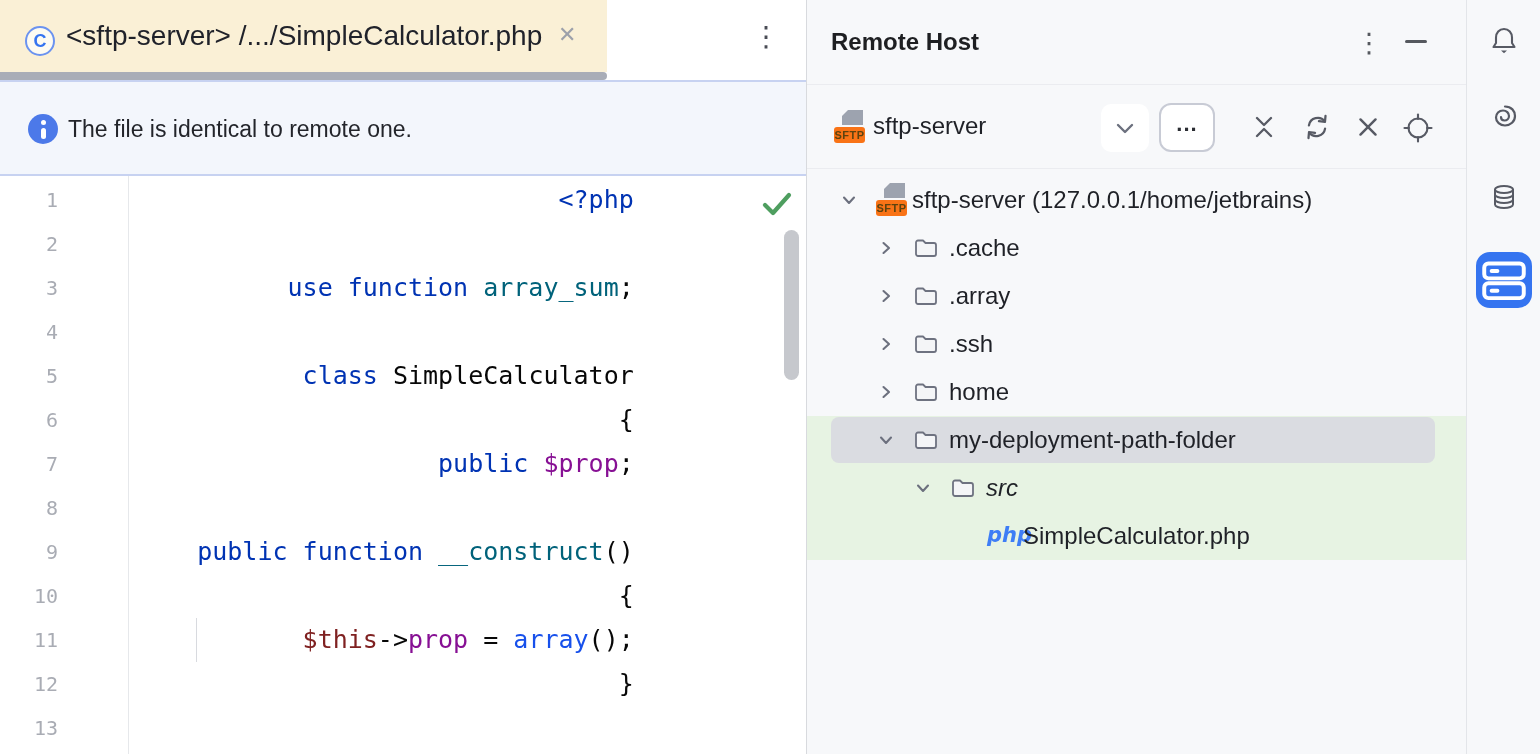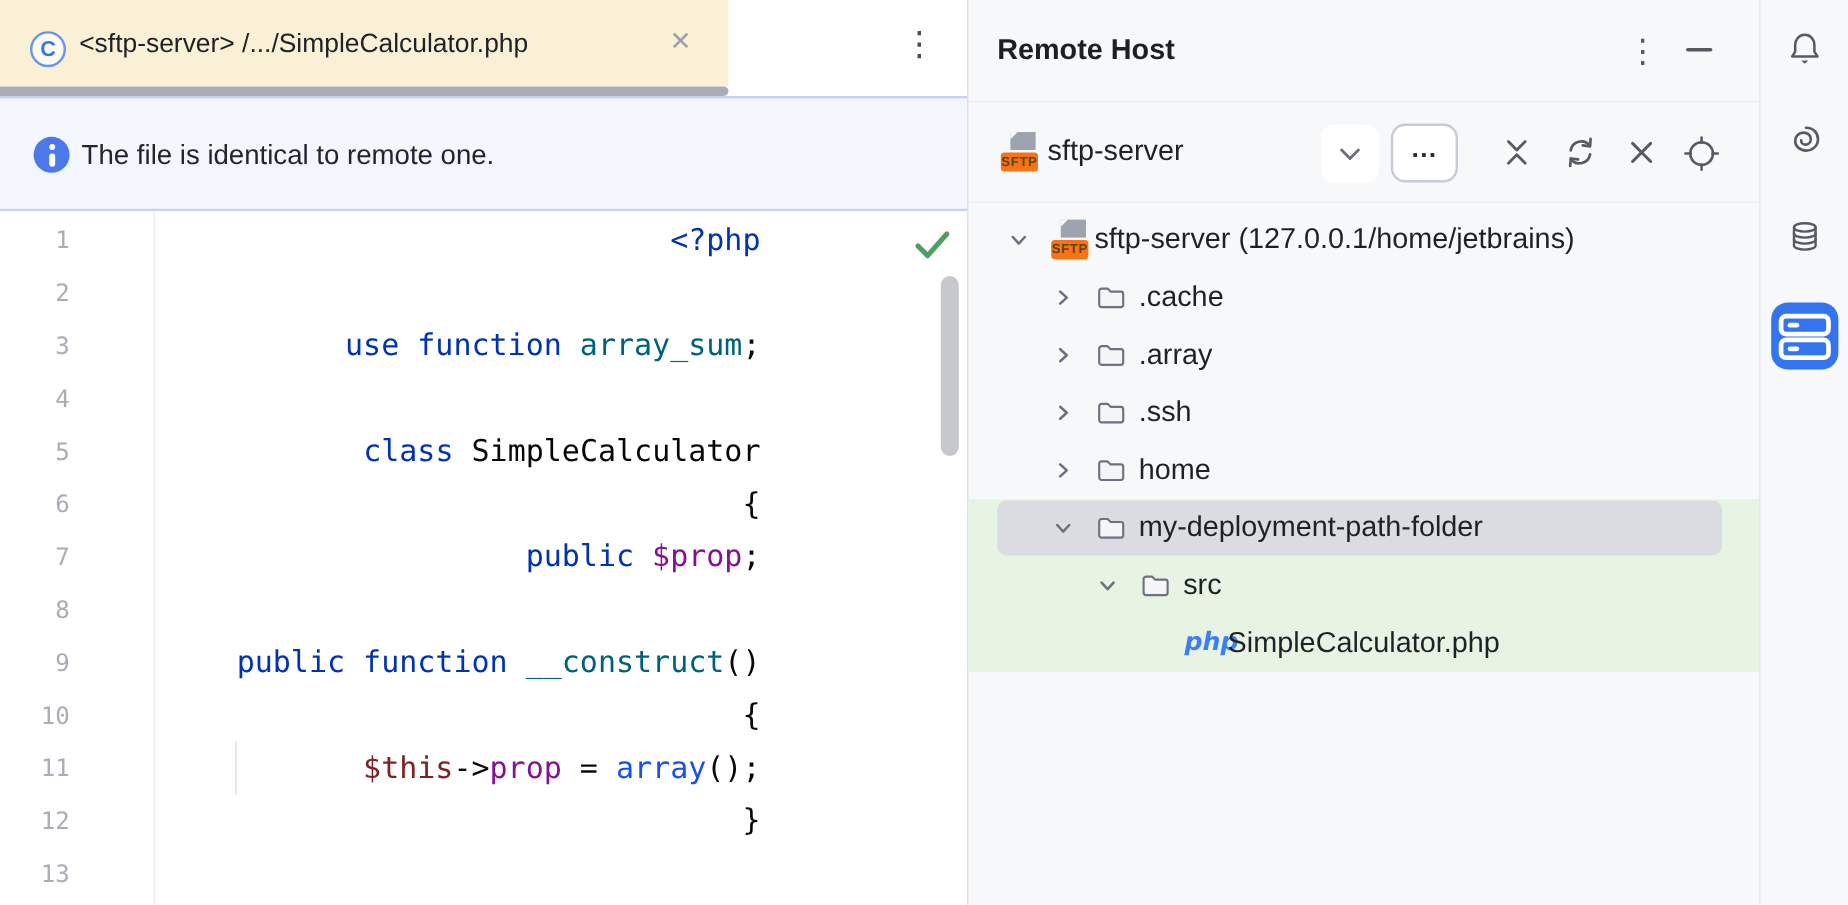--- a/index.html
+++ b/index.html
@@ -9,21 +9,21 @@
 
   
   .tab-strip { position:absolute; left:0; top:0; width:806px; height:80px; background:#fff; }
   .tab { position:absolute; left:0; top:0; width:607px; height:72px; background:#FAF0D6; }
   .tab-underline { position:absolute; left:0; top:72px; width:607px; height:8px;
                    background:#A9ADB7; border-radius:0 4px 4px 0; }
   .class-icon { position:absolute; left:25px; top:26px; width:30px; height:30px;
                 border:2px solid #6B93F0; border-radius:50%; color:#3574F0;
                 font-size:18px; font-weight:bold; text-align:center; line-height:26px; background:#FDFBF2;}
   .tab-label { position:absolute; left:66px; top:0; height:91px; line-height:72px;
-               font-size:22px; color:#20222A; white-space:nowrap; }
+               font-size:28px; color:#20222A; white-space:nowrap; }
   .tab-close { position:absolute; left:558px; top:0; height:72px; line-height:70px;
                font-size:22px; color:#9CA0AA; }
   .editor-kebab { position:absolute; left:752px; top:0; height:72px; line-height:74px;
                   font-size:28px; color:#494C55; width:28px; text-align:center;}
 
   .banner { position:absolute; left:0; top:80px; width:806px; height:96px;
             background:#F3F6FC; border-top:2px solid #C7D2F1; border-bottom:2px solid #C7D2F1; }
   .info-icon { position:absolute; left:28px; top:32px; width:30px; height:30px;
                border-radius:50%; background:#4C79E9; }
   .info-icon .dot { position:absolute; left:12.5px; top:6px; width:5px; height:5px;
@@ -281,21 +281,21 @@
         </div>
         <div class="tree-row" style="top: 240px; text-align: right;">
           <span class="chev" style="left: 70px;"><svg width="18" height="18" viewBox="0 0 18 18">
               <polyline points="4,6.5 9,12 14,6.5" fill="none" stroke="#6C707E" stroke-width="2.1" stroke-linecap="round" stroke-linejoin="round"></polyline>
             </svg></span>
           <span class="t-icon" style="left: 106px;"><svg width="26" height="26" viewBox="0 0 26 26">
               <path d="M3 7.5 C3 6.4 3.9 5.5 5 5.5 H10 L12.5 8 H21 C22.1 8 23 8.9 23 10 V19 C23 20.1 22.1 21 21 21 H5 C3.9 21 3 20.1 3 19 Z" fill="#F4F5F7" stroke="#6E7280" stroke-width="1.8" stroke-linejoin="round"></path>
             </svg></span>
           <span class="t-label" style="left: 142px;">my-deployment-path-folder</span>
         </div>
-        <div class="tree-row" style="top: 288px;">
+        <div class="tree-row" style="top: 288px; font-style: italic;">
           <span class="chev" style="left: 107px;"><svg width="18" height="18" viewBox="0 0 18 18">
               <polyline points="4,6.5 9,12 14,6.5" fill="none" stroke="#6C707E" stroke-width="2.1" stroke-linecap="round" stroke-linejoin="round"></polyline>
             </svg></span>
           <span class="t-icon" style="left: 143px;"><svg width="26" height="26" viewBox="0 0 26 26">
               <path d="M3 7.5 C3 6.4 3.9 5.5 5 5.5 H10 L12.5 8 H21 C22.1 8 23 8.9 23 10 V19 C23 20.1 22.1 21 21 21 H5 C3.9 21 3 20.1 3 19 Z" fill="#F4F5F7" stroke="#6E7280" stroke-width="1.8" stroke-linejoin="round"></path>
             </svg></span>
           <span class="t-label" style="left: 179px;">src</span>
         </div>
         <div class="tree-row" style="top: 336px;">
           <span class="php-badge" style="left: 180px;">php</span>

